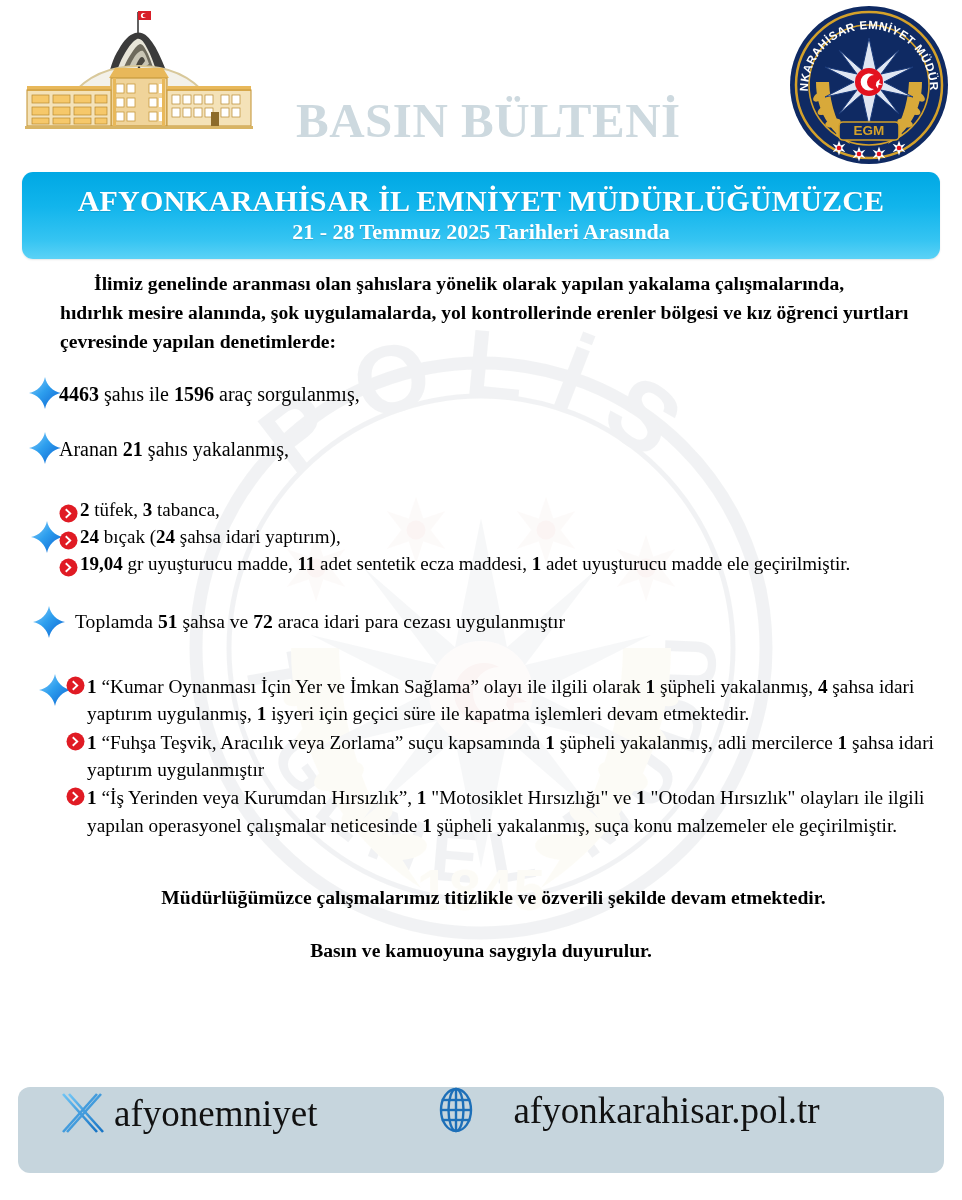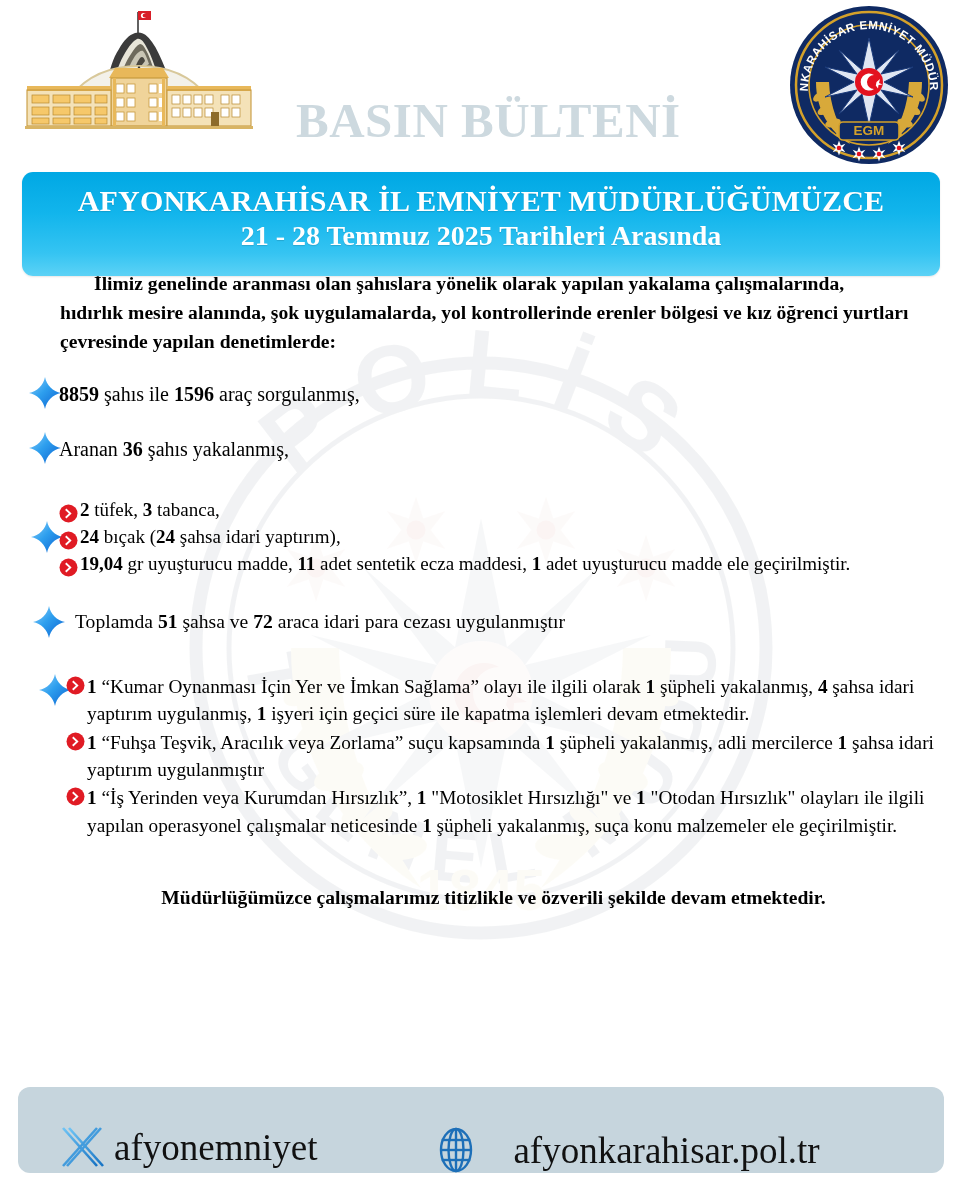--- a/index.html
+++ b/index.html
@@ -79,41 +79,41 @@
     height: 162px;
   }
   .police-emblem svg { width: 100%; height: 100%; display: block; }
 
   
   #banner {
     position: absolute;
     left: 22px;
     top: 172px;
     width: 918px;
-    padding: 12px 10px 24px;
+    padding: 12px 10px 14px;
     background: linear-gradient(180deg, #00a8e4 0%, #12b5ec 40%, #35c4f2 78%, #5cd2f6 100%);
     border-radius: 11px;
     text-align: center;
     color: #ffffff;
     z-index: 3;
     box-shadow: 0 1px 2px rgba(0,0,0,0.10);
   }
   #banner .line1 {
     font-family: "Liberation Serif", serif;
     font-weight: bold;
     font-size: 30px;
     letter-spacing: 0.2px;
     line-height: 1.13;
     text-shadow: 0 1px 1px rgba(0,0,0,0.13);
     white-space: nowrap;
   }
   #banner .line2 {
     font-family: "Liberation Serif", serif;
     font-weight: bold;
-    font-size: 28px;
+    font-size: 22px;
     line-height: 1.2;
     margin-top: 1px;
     text-shadow: 0 1px 1px rgba(0,0,0,0.13);
     white-space: nowrap;
   }
 
   
   #content {
     position: absolute;
     left: 0;
@@ -245,21 +245,21 @@
   
   #footer {
     position: absolute;
     left: 18px;
     top: 1087px;
     width: 926px;
     height: 86px;
     background: linear-gradient(180deg, #d2dee5 0%, #c6d5dd 55%, #cdd9e0 100%);
     border-radius: 12px;
     display: flex;
-    align-items: flex-end;
+    align-items: flex-start;
     z-index: 3;
   }
   .foot-item { display: flex; align-items: center; }
   #foot-x { margin-left: 36px; }
   #foot-web { margin-left: 116px; gap: 22px; }
   .foot-icon { width: 52px; height: 52px; flex: 0 0 52px; }
   .foot-icon svg { width: 100%; height: 100%; display: block; }
   .foot-label {
     font-family: "Liberation Serif", serif;
     font-size: 37px;
@@ -538,30 +538,30 @@
           <defs>
             <linearGradient id="dgA" x1="0" y1="0" x2="1" y2="1">
               <stop offset="0%" stop-color="#8fd0fb"></stop>
               <stop offset="45%" stop-color="#2e9fee"></stop>
               <stop offset="100%" stop-color="#0a5fd0"></stop>
             </linearGradient>
           </defs>
           <path d="M17,1 C18.5,9 25,15.5 33,17 C25,18.5 18.5,25 17,33 C15.5,25 9,18.5 1,17 C9,15.5 15.5,9 17,1 Z" fill="url(#dgA)"></path>
         </svg>
       </span>
-      <span class="rowtext"><b>8859</b> şahıs ile <b>1596</b> araç sorgulanmış,</span>
+      <span class="rowtext"><b>4463</b> şahıs ile <b>1596</b> araç sorgulanmış,</span>
     </div>
 
     <div class="simple-row" id="stat-wanted">
       <span class="diamond">
         <svg viewBox="0 0 34 34" xmlns="http://www.w3.org/2000/svg">
           <path d="M17,1 C18.5,9 25,15.5 33,17 C25,18.5 18.5,25 17,33 C15.5,25 9,18.5 1,17 C9,15.5 15.5,9 17,1 Z" fill="url(#dgA)"></path>
         </svg>
       </span>
-      <span class="rowtext">Aranan <b>36</b> şahıs yakalanmış,</span>
+      <span class="rowtext">Aranan <b>21</b> şahıs yakalanmış,</span>
     </div>
 
     <div id="seizures">
       <span class="diamond">
         <svg viewBox="0 0 34 34" xmlns="http://www.w3.org/2000/svg">
           <path d="M17,1 C18.5,9 25,15.5 33,17 C25,18.5 18.5,25 17,33 C15.5,25 9,18.5 1,17 C9,15.5 15.5,9 17,1 Z" fill="url(#dgA)"></path>
         </svg>
       </span>
       <div class="lines" id="seizure-lines">
           <div class="chev-line">
@@ -634,20 +634,21 @@
                 <circle cx="9.5" cy="9.5" r="9" fill="#e01b24"></circle>
                 <path d="M7.4,4.6 L12.6,9.5 L7.4,14.4 L6.1,13.1 L9.9,9.5 L6.1,5.9 Z" fill="#ffffff"></path>
               </svg>
             </span>
             <span class="ctxt"><b>1</b> “İş Yerinden veya Kurumdan Hırsızlık”,  <b>1</b> "Motosiklet Hırsızlığı" ve <b>1</b> "Otodan Hırsızlık" olayları ile ilgili yapılan  operasyonel çalışmalar neticesinde <b>1</b> şüpheli yakalanmış, suça konu malzemeler ele geçirilmiştir.</span>
           </div>
         </div>
     </div>
 
     <div id="closing1">Müdürlüğümüzce çalışmalarımız titizlikle ve özverili şekilde devam etmektedir.</div>
+    <div id="closing2">Basın ve kamuoyuna saygıyla duyurulur.</div>
   </div>
 
   <div id="footer" style="background: rgb(198, 213, 221);">
     <div class="foot-item" id="foot-x">
       <span class="foot-icon">
         <svg viewBox="0 0 52 52" xmlns="http://www.w3.org/2000/svg">
           <defs>
             <linearGradient id="xg" x1="0" y1="0" x2="1" y2="1">
               <stop offset="0%" stop-color="#6fc4f5"></stop>
               <stop offset="100%" stop-color="#1673c4"></stop>

